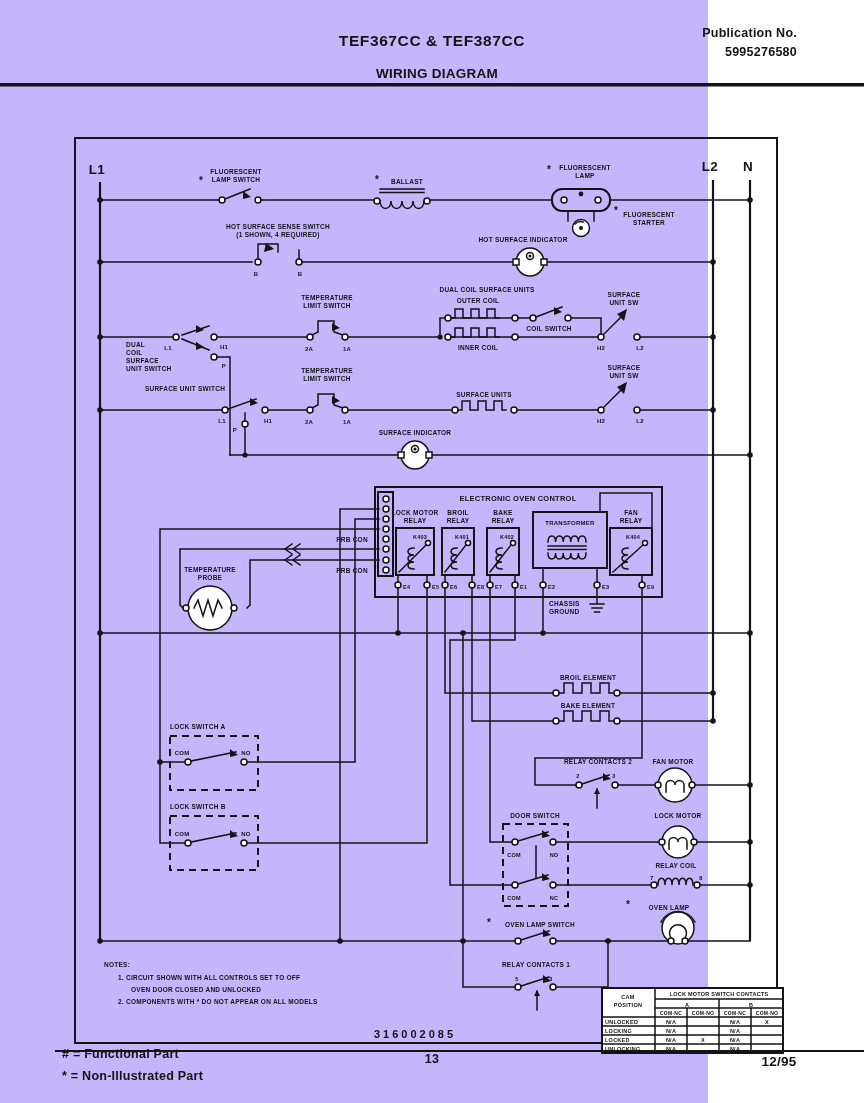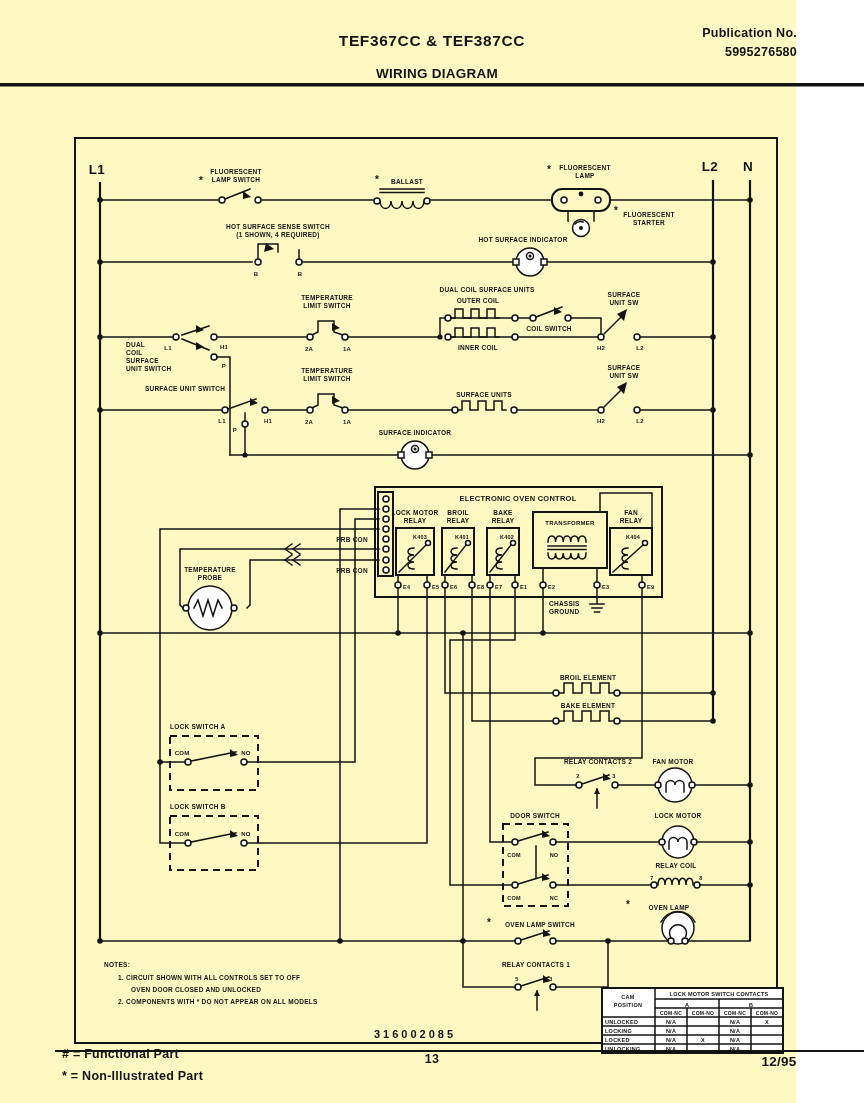--- a/index.html
+++ b/index.html
@@ -1,16 +1,16 @@
 <!DOCTYPE html>
 <html><head>
 <meta charset="utf-8">
 <style>
   html,body{margin:0;padding:0;background:#fff}
-  #page{position:relative;width:796px;height:1103px;background:#fef9c3;font-family:"Liberation Sans",sans-serif}
+  #page{position:relative;width:708px;height:1103px;background:#c4b5fd;font-family:"Liberation Sans",sans-serif}
   svg{position:absolute;left:0;top:0}
   svg text{font-family:"Liberation Sans",sans-serif;font-weight:bold;fill:#141414;font-size:6.5px;text-anchor:middle;letter-spacing:.25px}
   .t5{font-size:5px}.ts{font-size:5.5px}.t6{font-size:6px}.t7{font-size:7.5px}
   .t10{font-size:10px}.t11{font-size:11px;letter-spacing:3px}
   .t12{font-size:12.5px}.t13{font-size:13.5px}.t15{font-size:15.5px;letter-spacing:.6px}
   .st{text-anchor:start}.en{text-anchor:end}
   .w{fill:none;stroke:#141414;stroke-width:1.5;stroke-linecap:square}
   .w2{fill:none;stroke:#141414;stroke-width:2.2}
   .tm{fill:#fff;stroke:#141414;stroke-width:1.5}
   .dt{fill:#141414;stroke:none}

